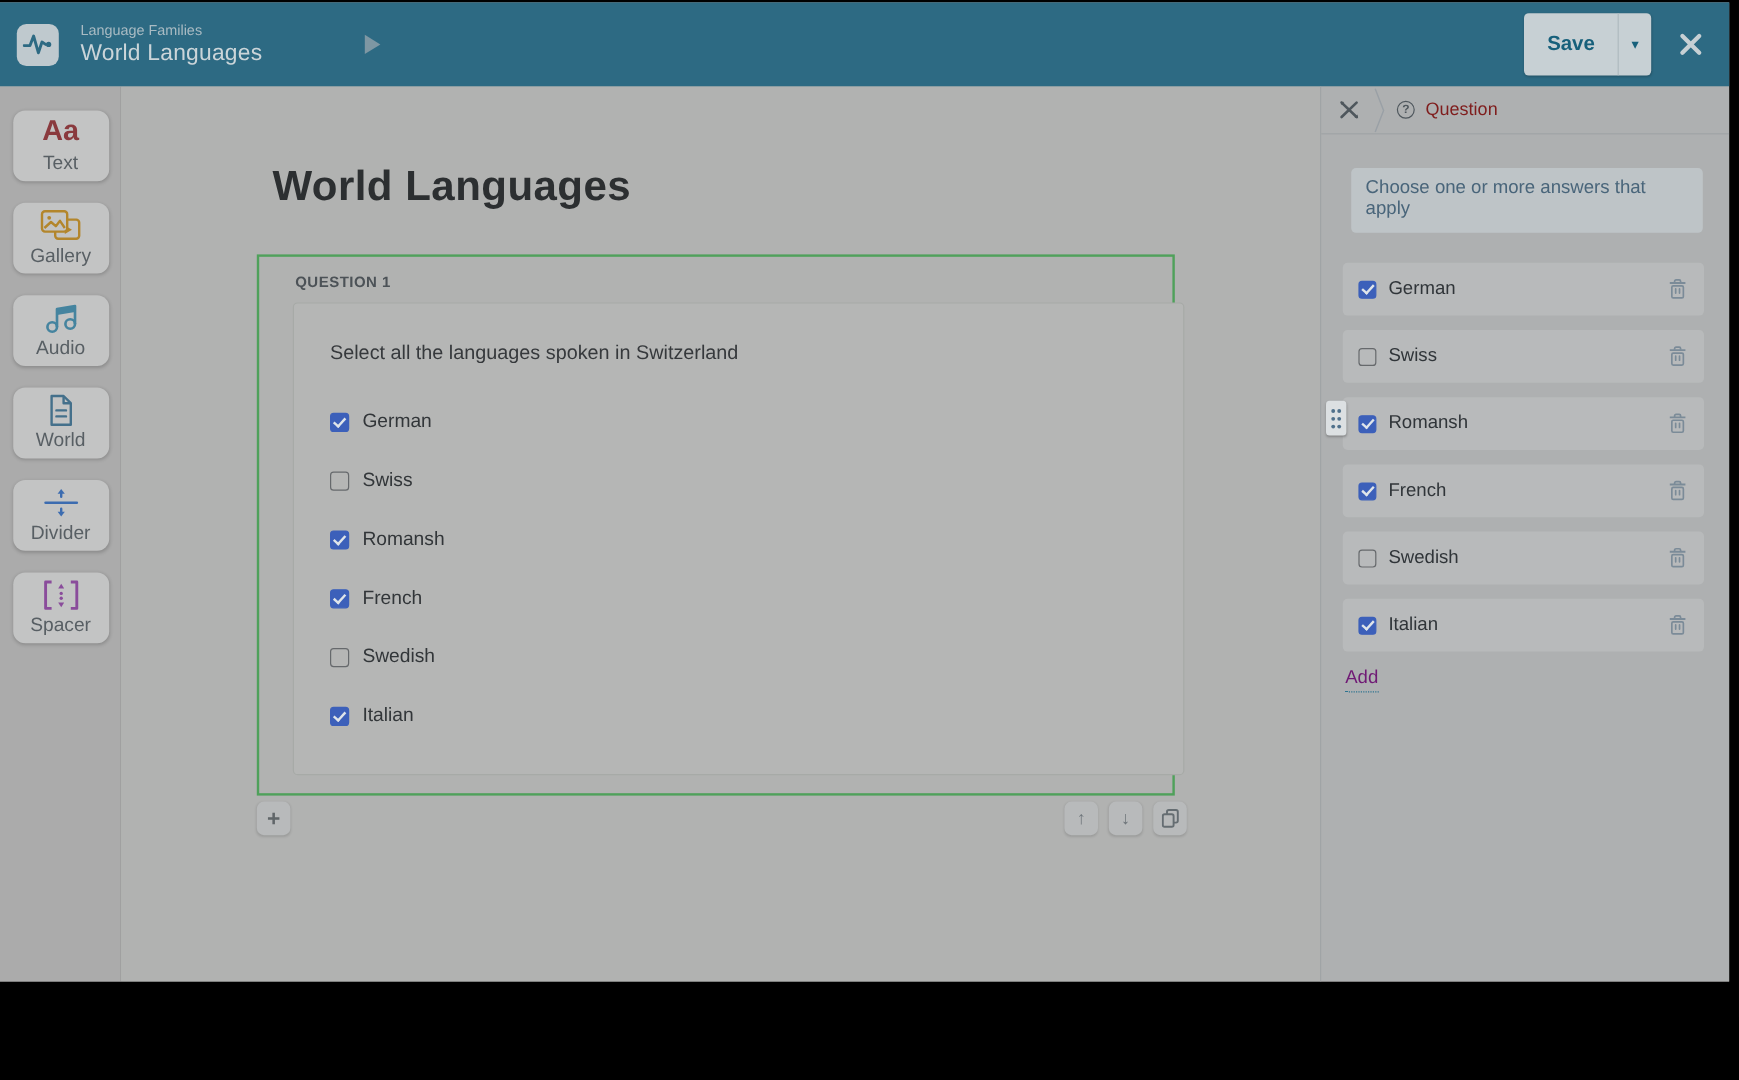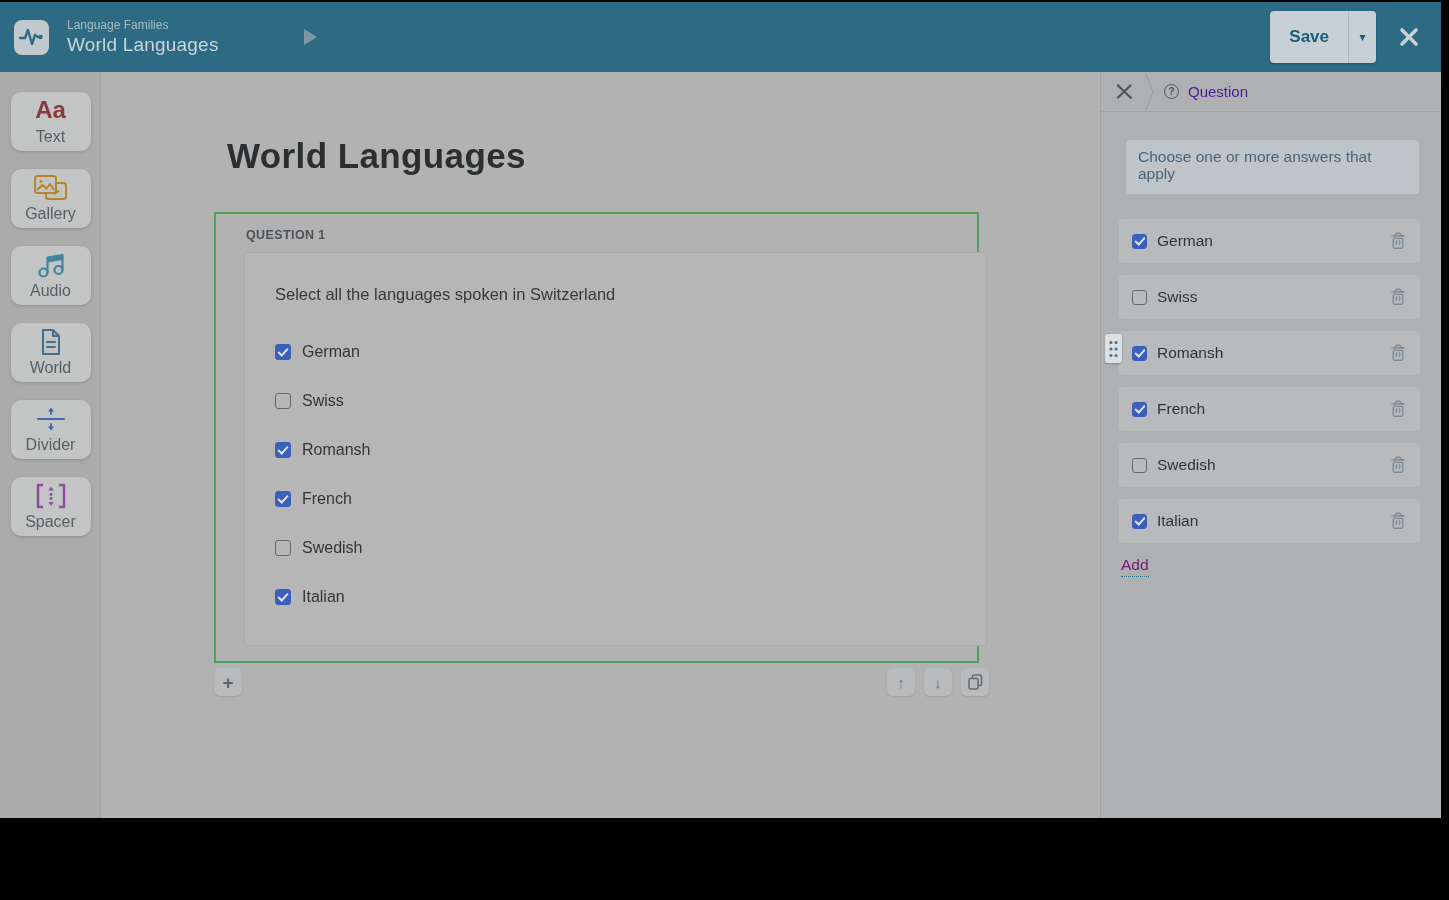--- a/index.html
+++ b/index.html
@@ -49,21 +49,21 @@
   .sqbtn { width:28px; height:28px; border-radius:6px; background:#b8babb; box-shadow:0 1px 2px rgba(0,0,0,.12); display:flex; align-items:center; justify-content:center; cursor:pointer; margin-left:9px; }
   .sqbtn.first { margin-left:0; }
   .sqbtn .g { font-size:15px; color:#6e757a; line-height:1; }
   .sqbtn .g.plus { font-size:19px; color:#606669; font-weight:bold; }
 
   
   .panel { width:341px; flex:0 0 341px; background:#aeb0b1; border-left:1px solid #a0a4a6; position:relative; }
   .panel-head { height:40px; border-bottom:1px solid #a0a4a6; display:flex; align-items:center; padding-left:13px; }
   .sep { margin:0 9px 0 10px; display:flex; }
   .qmark { width:15px; height:15px; border-radius:50%; border:1.5px solid #4f575d; color:#4f575d; font-size:10px; font-weight:bold; display:flex; align-items:center; justify-content:center; }
-  .panel-head .ptitle { font-size:15px; color:#4c1d95; margin-left:9px; }
+  .panel-head .ptitle { font-size:15px; color:#7f1d1d; margin-left:9px; }
   .panel-body { padding:0 21px 0 18px; }
   .qfield { width:293px; min-height:54px; margin:28px 0 0 7px; background:#bec4c7; border-radius:4px; padding:8px 12px; font-size:15.5px; line-height:17px; color:#49657a; cursor:text; }
   .toggle-row { margin-top:28px; display:flex; align-items:center; justify-content:space-between; height:23px; }
   .toggle-row .tlbl { font-size:15.5px; font-weight:bold; color:#262e35; }
   .toggle { position:relative; width:38px; height:17px; border-radius:9px; background:#4d9a5f; margin-right:6px; cursor:pointer; }
   .toggle .knob { position:absolute; right:-2px; top:-3px; width:23px; height:23px; border-radius:50%; background:#b5c0aa; box-shadow:0 1px 2px rgba(0,0,0,.25); }
   .ans-list { margin-top:25px; }
   .ans { height:44px; background:#b8babb; border-radius:4px; margin-bottom:12px; display:flex; align-items:center; padding:0 14px 0 13px; }
   .ans .albl { flex:1; font-size:15.5px; color:#303539; }
   .ans .trash { display:flex; cursor:pointer; }

